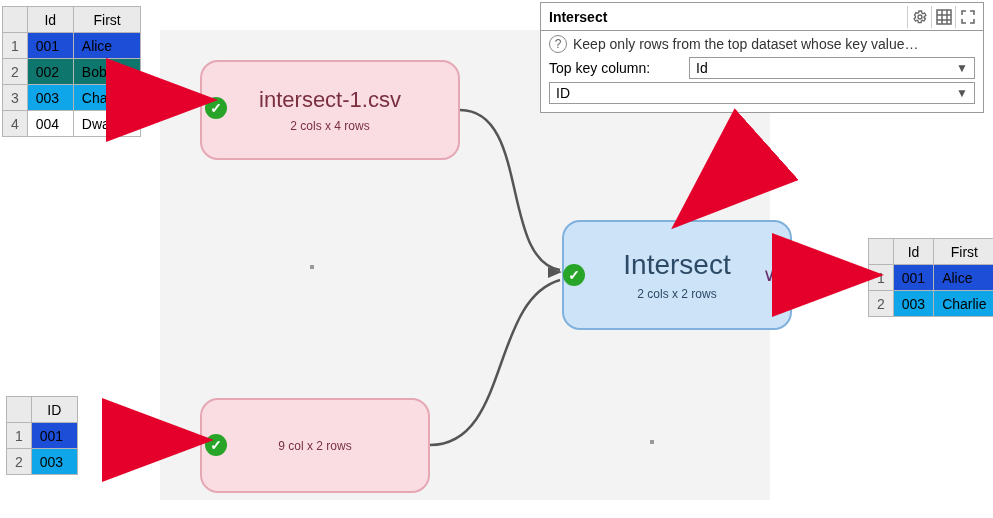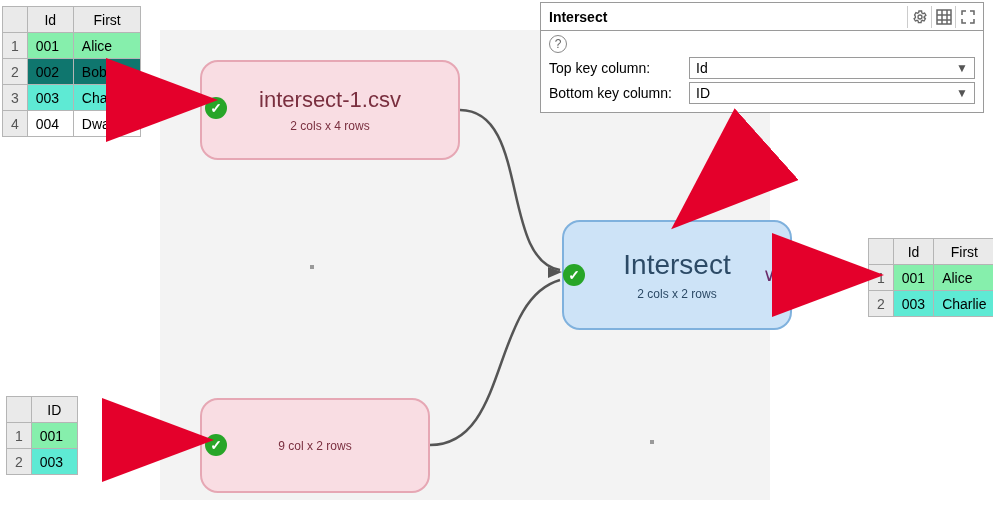--- a/index.html
+++ b/index.html
@@ -38,22 +38,22 @@
     background: #eaeaea;
     font-weight: 400;
     text-align: center;
   }
   .tbl .rownum {
     background: #eaeaea;
     text-align: center;
     color: #555;
     width: 22px;
   }
-  .cell-yellow { background: #86efac; }
-  .cell-purple { background: #5eead4; }
+  .cell-yellow { background: #1d4ed8; }
+  .cell-purple { background: #0ea5e9; }
   .cell-grey   { background: #0f766e; }
   .idcol { width: 46px; text-align: right; }
 
   
   .node {
     position: absolute;
     border-radius: 18px;
     text-align: center;
     z-index: 4;
     display: flex;
@@ -253,30 +253,30 @@
     </span>
     <span class="panel-icon">
       <svg width="16" height="16" viewBox="0 0 16 16" fill="none" stroke="#666" stroke-width="1.5">
           <path d="M2 6V2h4M14 10v4h-4M10 2h4v4M6 14H2v-4"></path>
         </svg>
     </span>
   </div>
   <div class="panel-body">
     <div class="panel-desc">
       <span class="qmark">?</span>
+      <span>Keep only rows from the top dataset whose key value…</span>
     </div>
     <div class="panel-row">
       <label>Top key column:</label>
       <div class="dd">
         <span>Id</span>
         <span class="caret">▼</span>
       </div>
     </div>
     <div class="panel-row">
-      <label>Bottom key column:</label>
       <div class="dd">
         <span>ID</span>
         <span class="caret">▼</span>
       </div>
     </div>
   </div>
 </div>
 
 <svg class="arrows">
   <defs>

